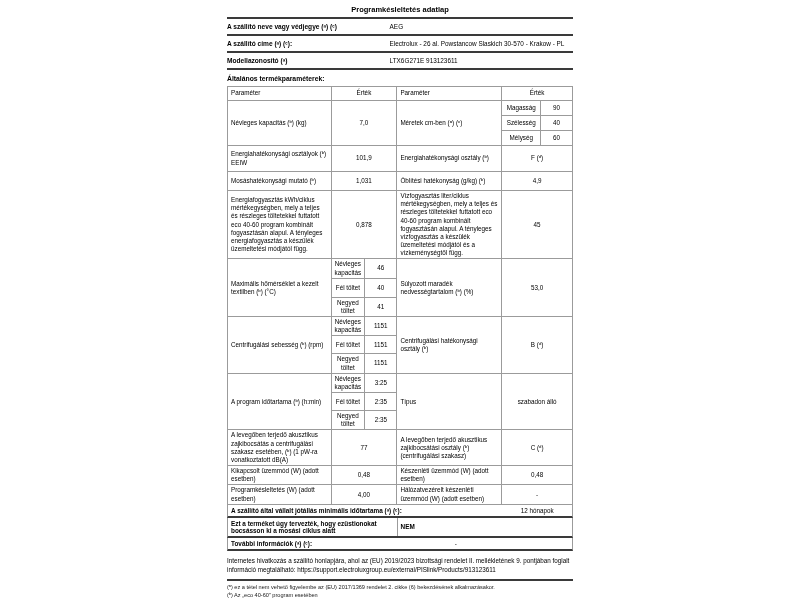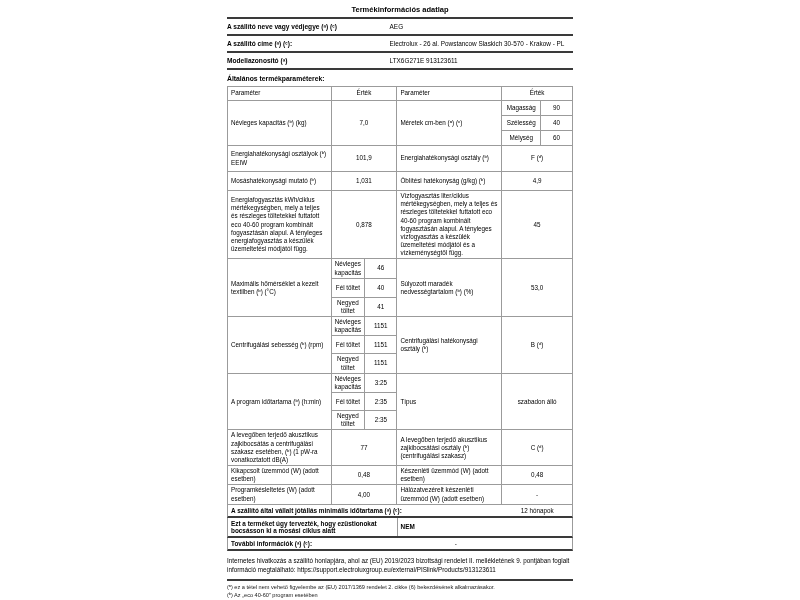--- a/index.html
+++ b/index.html
@@ -26,21 +26,21 @@
   .more .val{width:30.4%;text-align:center;font-size:6.3px;}
   .weblink{font-size:6.3px;line-height:1.45;padding:5px 0 5px 0;border-bottom:2px solid #3a3a3a;}
   .footnotes{padding:3px 0 4px 0;border-bottom:2.5px solid #2b2b2b;}
   .footnotes .fn{font-size:5.6px;line-height:1.35;color:#1a1a1a;}
 </style>
 </head>
 <body>
 
 <div class="sheet">
 
-  <div class="title">Termékinformációs adatlap</div>
+  <div class="title">Programkésleltetés adatlap</div>
 
   <div class="info-row">
     <span class="lbl">A szállító neve vagy védjegye (ᵃ) (ᶜ)</span>
     <span class="val">AEG</span>
   </div>
   <div class="info-row">
     <span class="lbl">A szállító címe (ᵃ) (ᶜ):</span>
     <span class="val">Electrolux - 26 al. Powstancow Slaskich 30-570 - Krakow - PL</span>
   </div>
   <div class="info-row">

